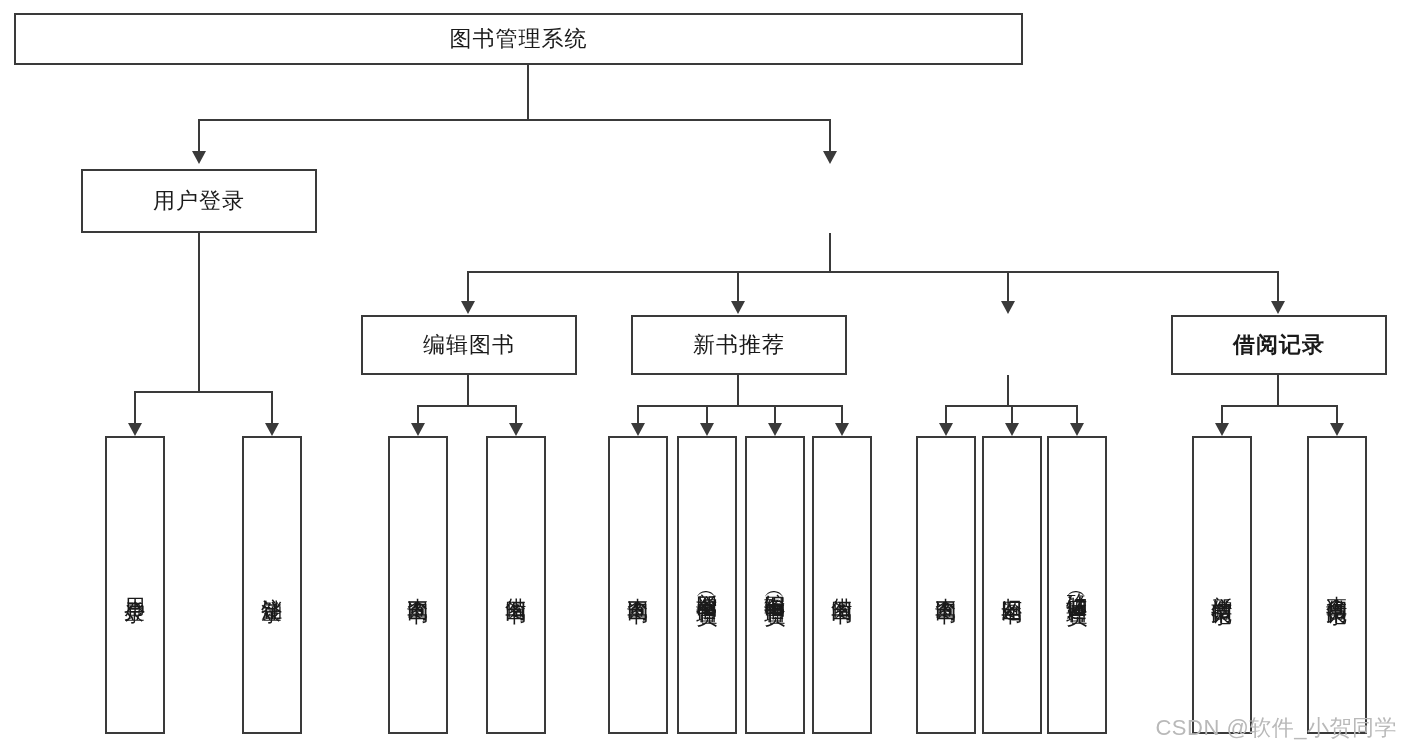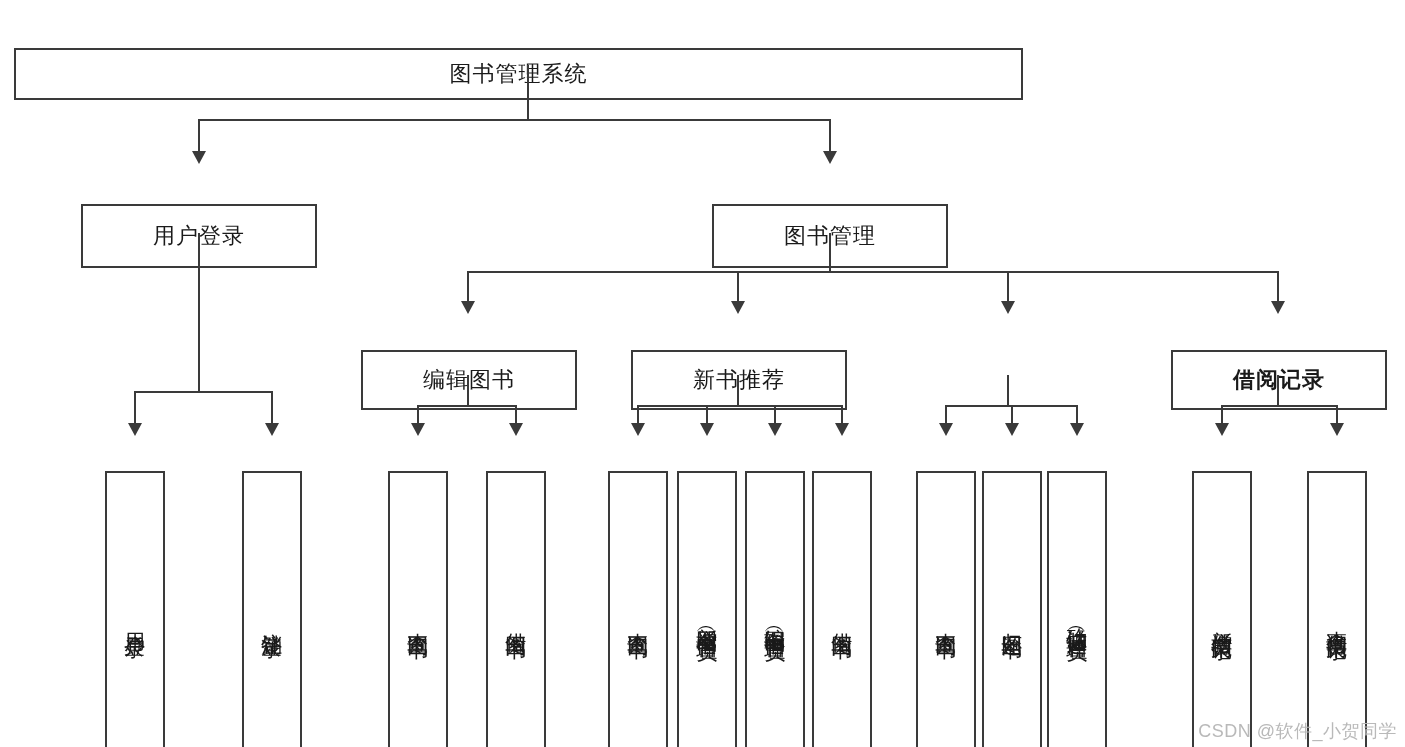--- a/index.html
+++ b/index.html
@@ -13,21 +13,20 @@
 
   .node{
     position:absolute;
     box-sizing:border-box;
     background:#ffffff;
     border:2px solid #3a3a3a;
     display:flex;
     align-items:center;
     justify-content:center;
     color:#1a1a1a;
-    margin-top:35px;
   }
   .node.root{border-width:2px;}
   .node .label{
     font-size:22px;
     line-height:1.1;
     letter-spacing:1px;
     white-space:nowrap;
   }
 
   
@@ -49,21 +48,21 @@
     position:absolute;
     width:0;height:0;
     border-left:7px solid transparent;
     border-right:7px solid transparent;
     border-top:13px solid #3a3a3a;
   }
 
   #watermark{
     position:absolute;
     right:8px;bottom:4px;
-    font-size:18px;
+    font-size:22px;
     color:#b9b9b9;
     letter-spacing:0.5px;
     white-space:nowrap;
     text-align:center;
   }
 </style>
 </head>
 <body>
 
 <div id="canvas">
@@ -77,23 +76,20 @@
   <div class="hline" style="left:198px;top:119px;width:632px;"></div>
   <div class="vline" style="left:198px;top:119px;height:32px;"></div>
   <div class="vline" style="left:829px;top:119px;height:32px;"></div>
   <div class="arrow" style="left:192px;top:151px;"></div>
   <div class="arrow" style="left:823px;top:151px;"></div>
 
   <div class="node" style="left:81px;top:169px;width:236px;height:64px;">
     <span class="label">用户登录</span>
   </div>
 
-  <div class="node" style="left:712px;top:169px;width:236px;height:64px;">
-    <span class="label">图书管理</span>
-  </div>
 
   <div class="vline" style="left:198px;top:233px;height:158px;"></div>
   <div class="hline" style="left:134px;top:391px;width:139px;"></div>
   <div class="vline" style="left:134px;top:391px;height:32px;"></div>
   <div class="vline" style="left:271px;top:391px;height:32px;"></div>
   <div class="arrow" style="left:128px;top:423px;"></div>
   <div class="arrow" style="left:265px;top:423px;"></div>
 
   <div class="vline" style="left:829px;top:233px;height:38px;"></div>
   <div class="hline" style="left:467px;top:271px;width:812px;"></div>

